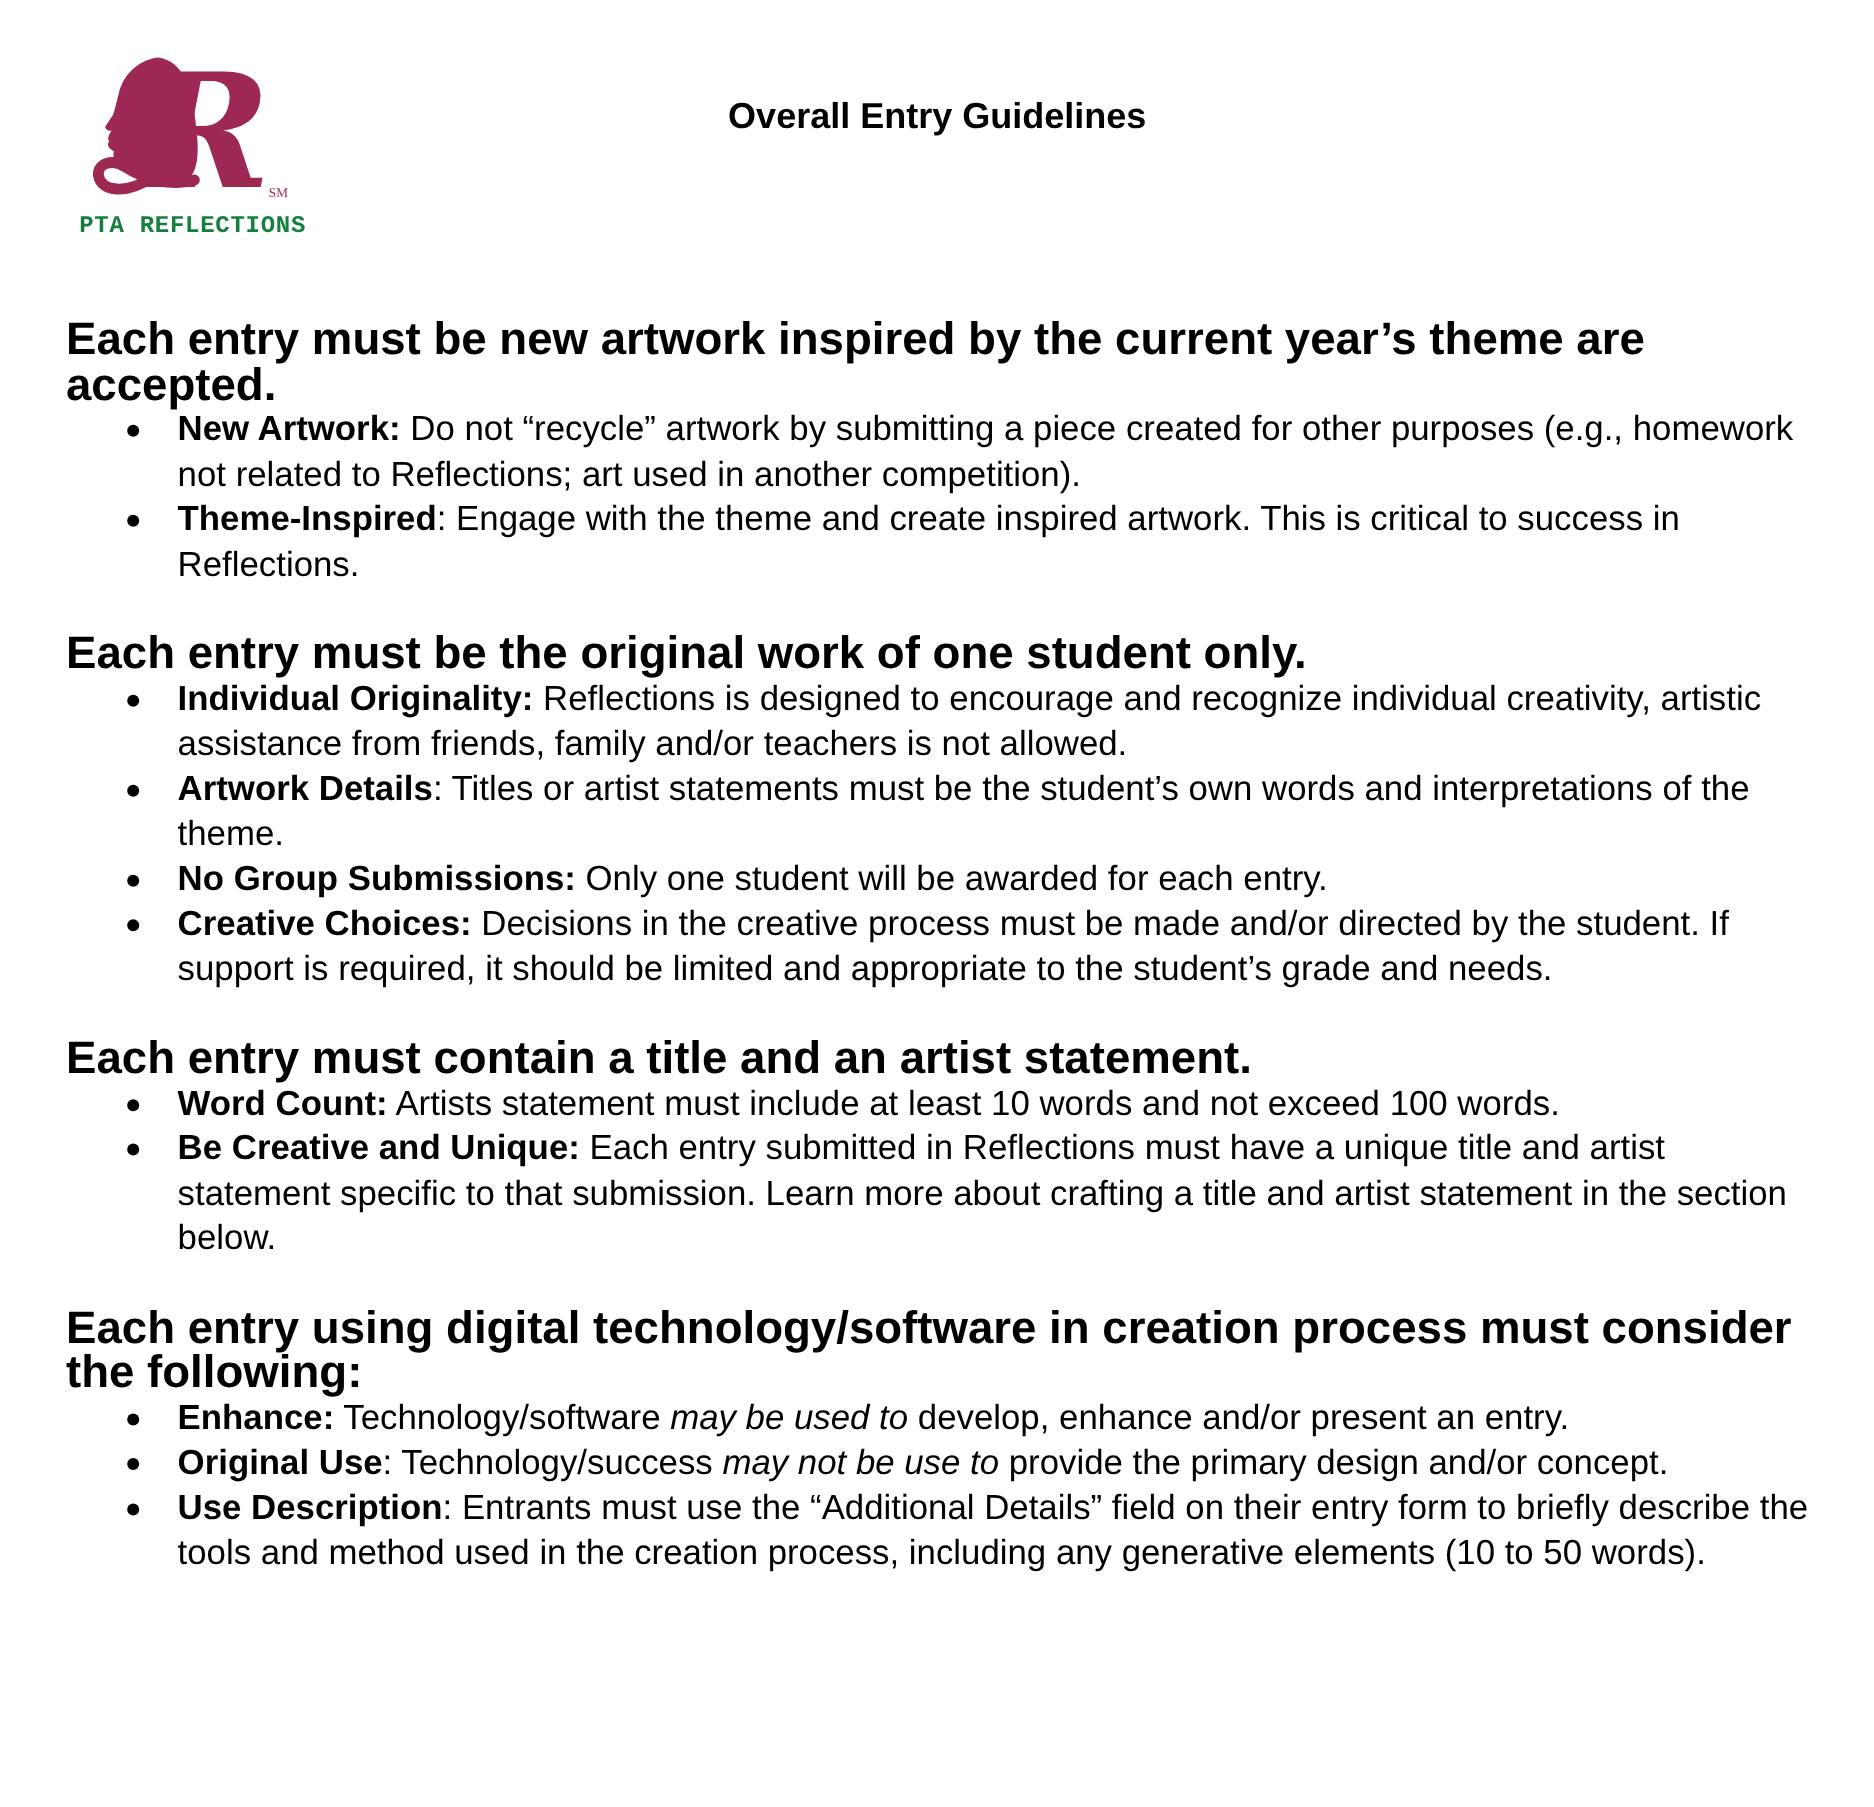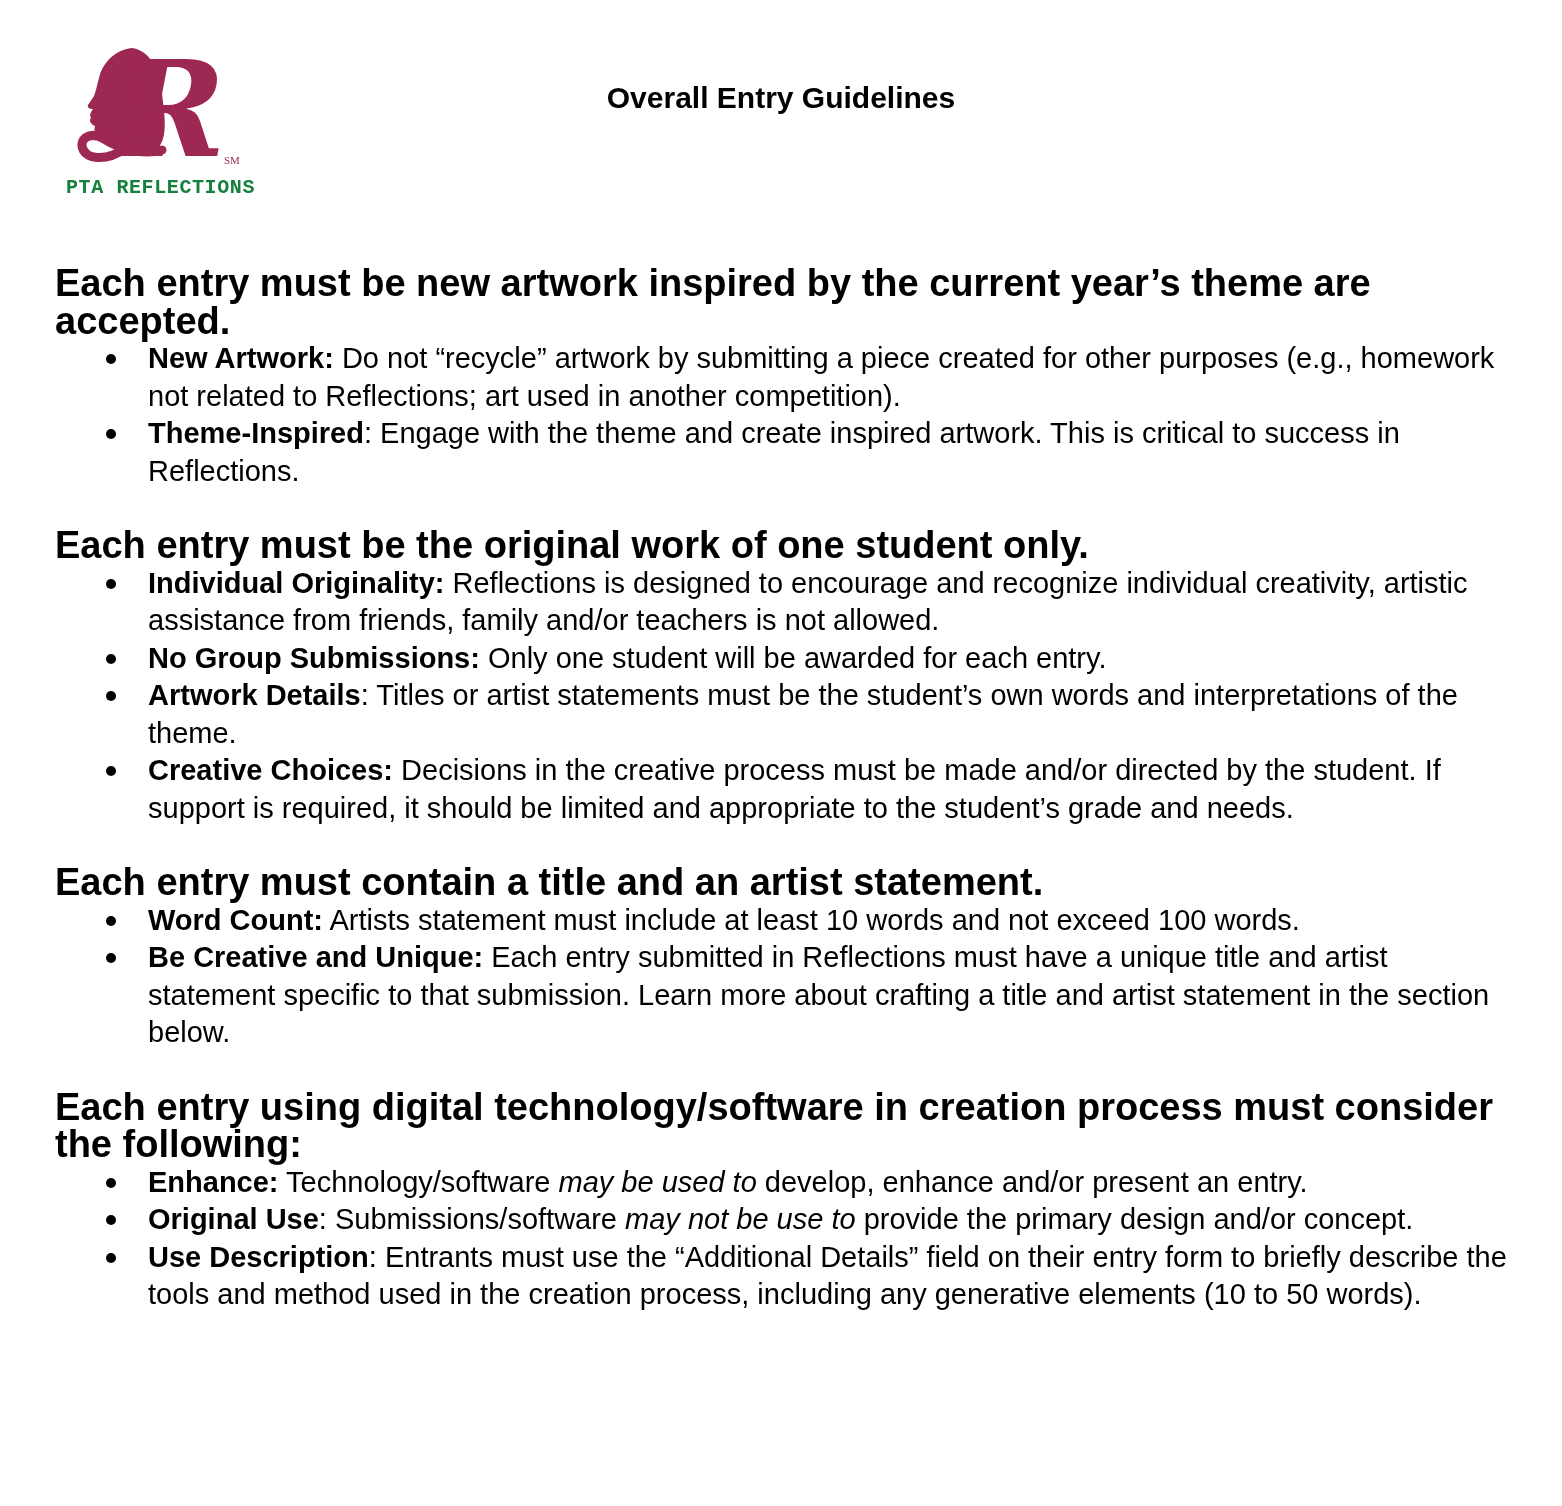--- a/index.html
+++ b/index.html
@@ -118,34 +118,34 @@
         <h2 class="sec-h">Each entry must be new artwork inspired by the current year’s theme are accepted.</h2>
         <ul class="bullets">
           <li><span class="run-b">New Artwork:</span><span class="run-r"> Do not “recycle” artwork by submitting a piece created for other purposes (e.g., homework not related to Reflections; art used in another competition).</span></li>
           <li><span class="run-b">Theme-Inspired</span><span class="run-r">: Engage with the theme and create inspired artwork. This is critical to success in Reflections.</span></li>
         </ul>
       </section>
       <section class="sec">
         <h2 class="sec-h">Each entry must be the original work of one student only.</h2>
         <ul class="bullets">
           <li><span class="run-b">Individual Originality:</span><span class="run-r"> Reflections is designed to encourage and recognize individual creativity, artistic assistance from friends, family and/or teachers is not allowed.</span></li>
+          <li><span class="run-b">Artwork Details</span><span class="run-r">: Titles or artist statements must be the student’s own words and interpretations of the theme.</span></li>
           <li><span class="run-b">No Group Submissions:</span><span class="run-r"> Only one student will be awarded for each entry.</span></li>
-          <li><span class="run-b">Artwork Details</span><span class="run-r">: Titles or artist statements must be the student’s own words and interpretations of the theme.</span></li>
           <li><span class="run-b">Creative Choices:</span><span class="run-r"> Decisions in the creative process must be made and/or directed by the student. If support is required, it should be limited and appropriate to the student’s grade and needs.</span></li>
         </ul>
       </section>
       <section class="sec">
         <h2 class="sec-h">Each entry must contain a title and an artist statement.</h2>
         <ul class="bullets">
           <li><span class="run-b">Word Count:</span><span class="run-r"> Artists statement must include at least 10 words and not exceed 100 words.</span></li>
           <li><span class="run-b">Be Creative and Unique:</span><span class="run-r"> Each entry submitted in Reflections must have a unique title and artist statement specific to that submission. Learn more about crafting a title and artist statement in the section below.</span></li>
         </ul>
       </section>
       <section class="sec">
         <h2 class="sec-h">Each entry using digital technology/software in creation process must consider the following:</h2>
         <ul class="bullets">
           <li><span class="run-b">Enhance:</span><span class="run-r"> Technology/software </span><span class="run-i">may be used to</span><span class="run-r"> develop, enhance and/or present an entry.</span></li>
-          <li><span class="run-b">Original Use</span><span class="run-r">: Submissions/software </span><span class="run-i">may not be use to</span><span class="run-r"> provide the primary design and/or concept.</span></li>
+          <li><span class="run-b">Original Use</span><span class="run-r">: Technology/success </span><span class="run-i">may not be use to</span><span class="run-r"> provide the primary design and/or concept.</span></li>
           <li><span class="run-b">Use Description</span><span class="run-r">: Entrants must use the “Additional Details” field on their entry form to briefly describe the tools and method used in the creation process, including any generative elements (10 to 50 words).</span></li>
         </ul>
       </section>
     </div>
 </div>
 
 </body></html>

